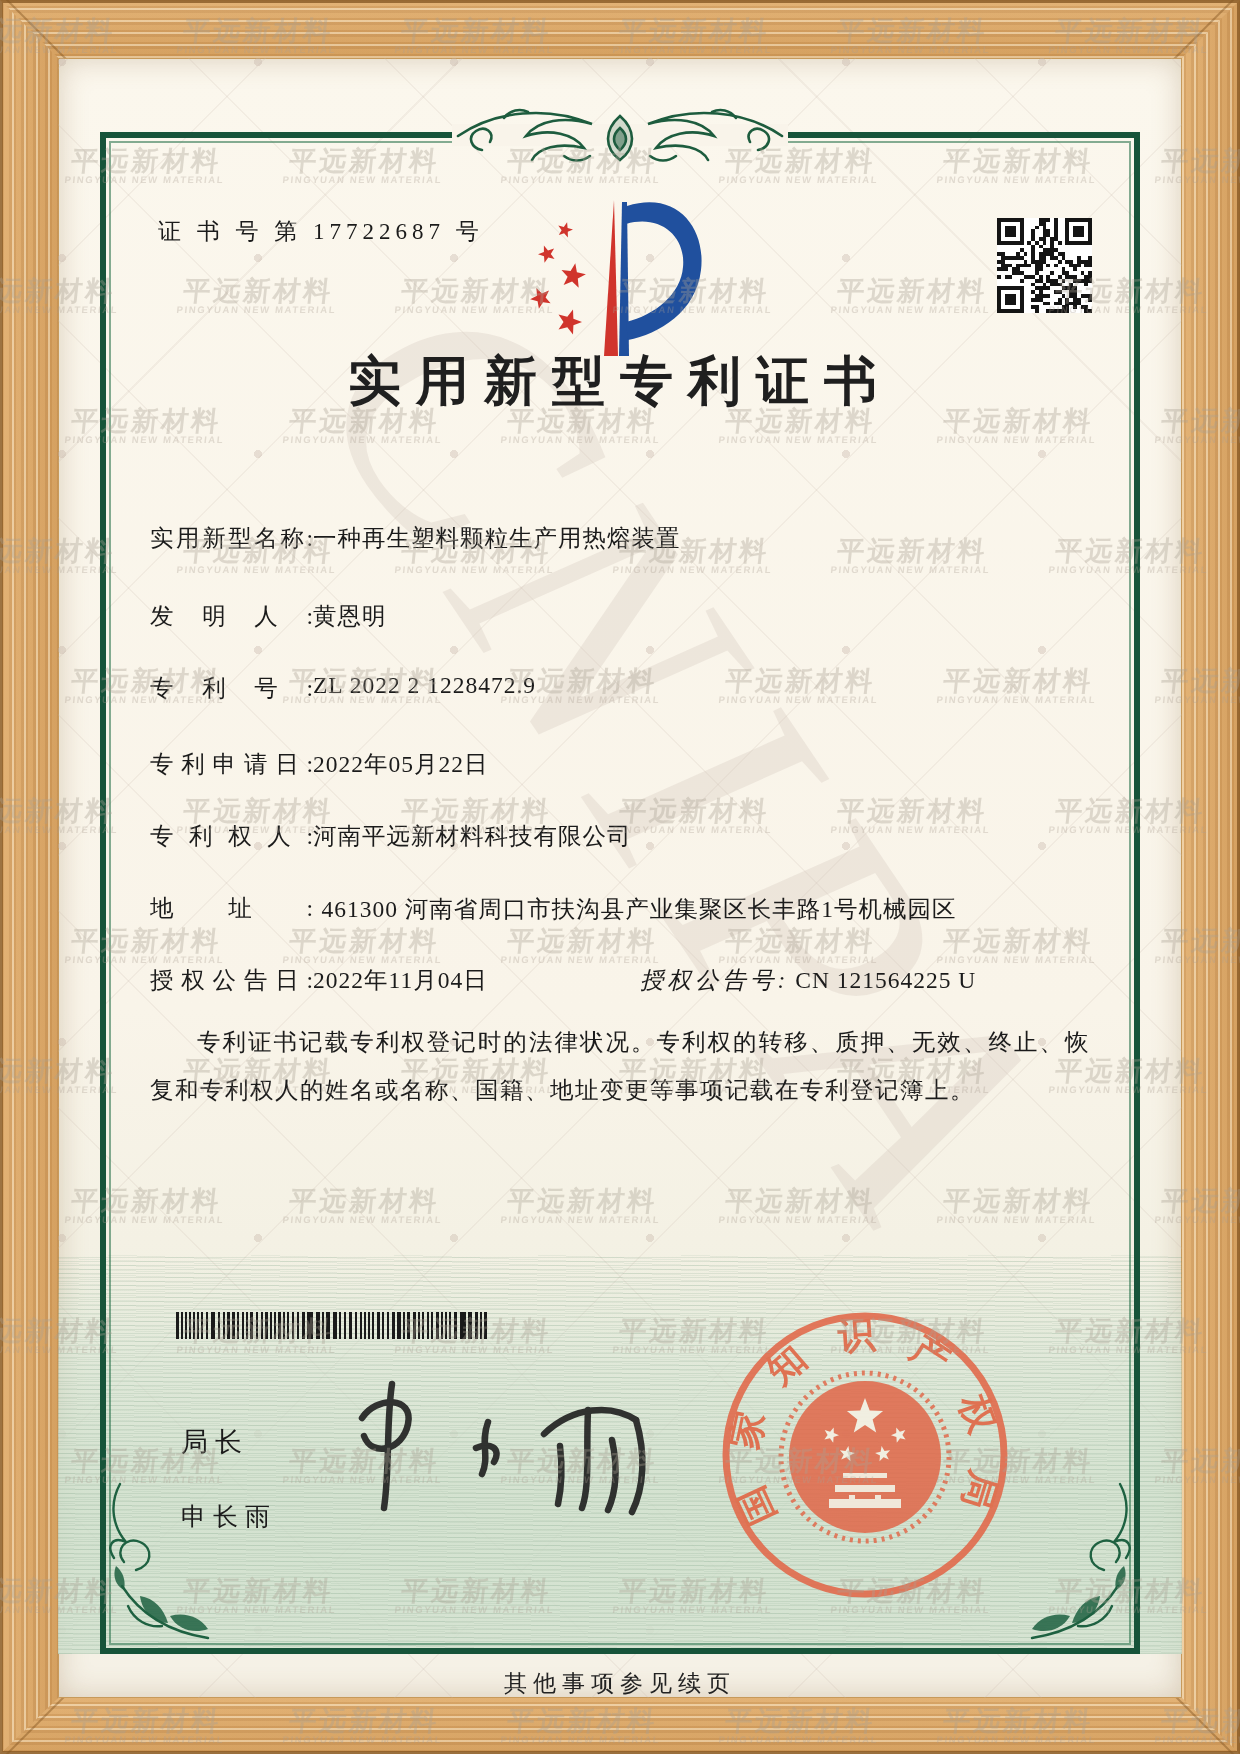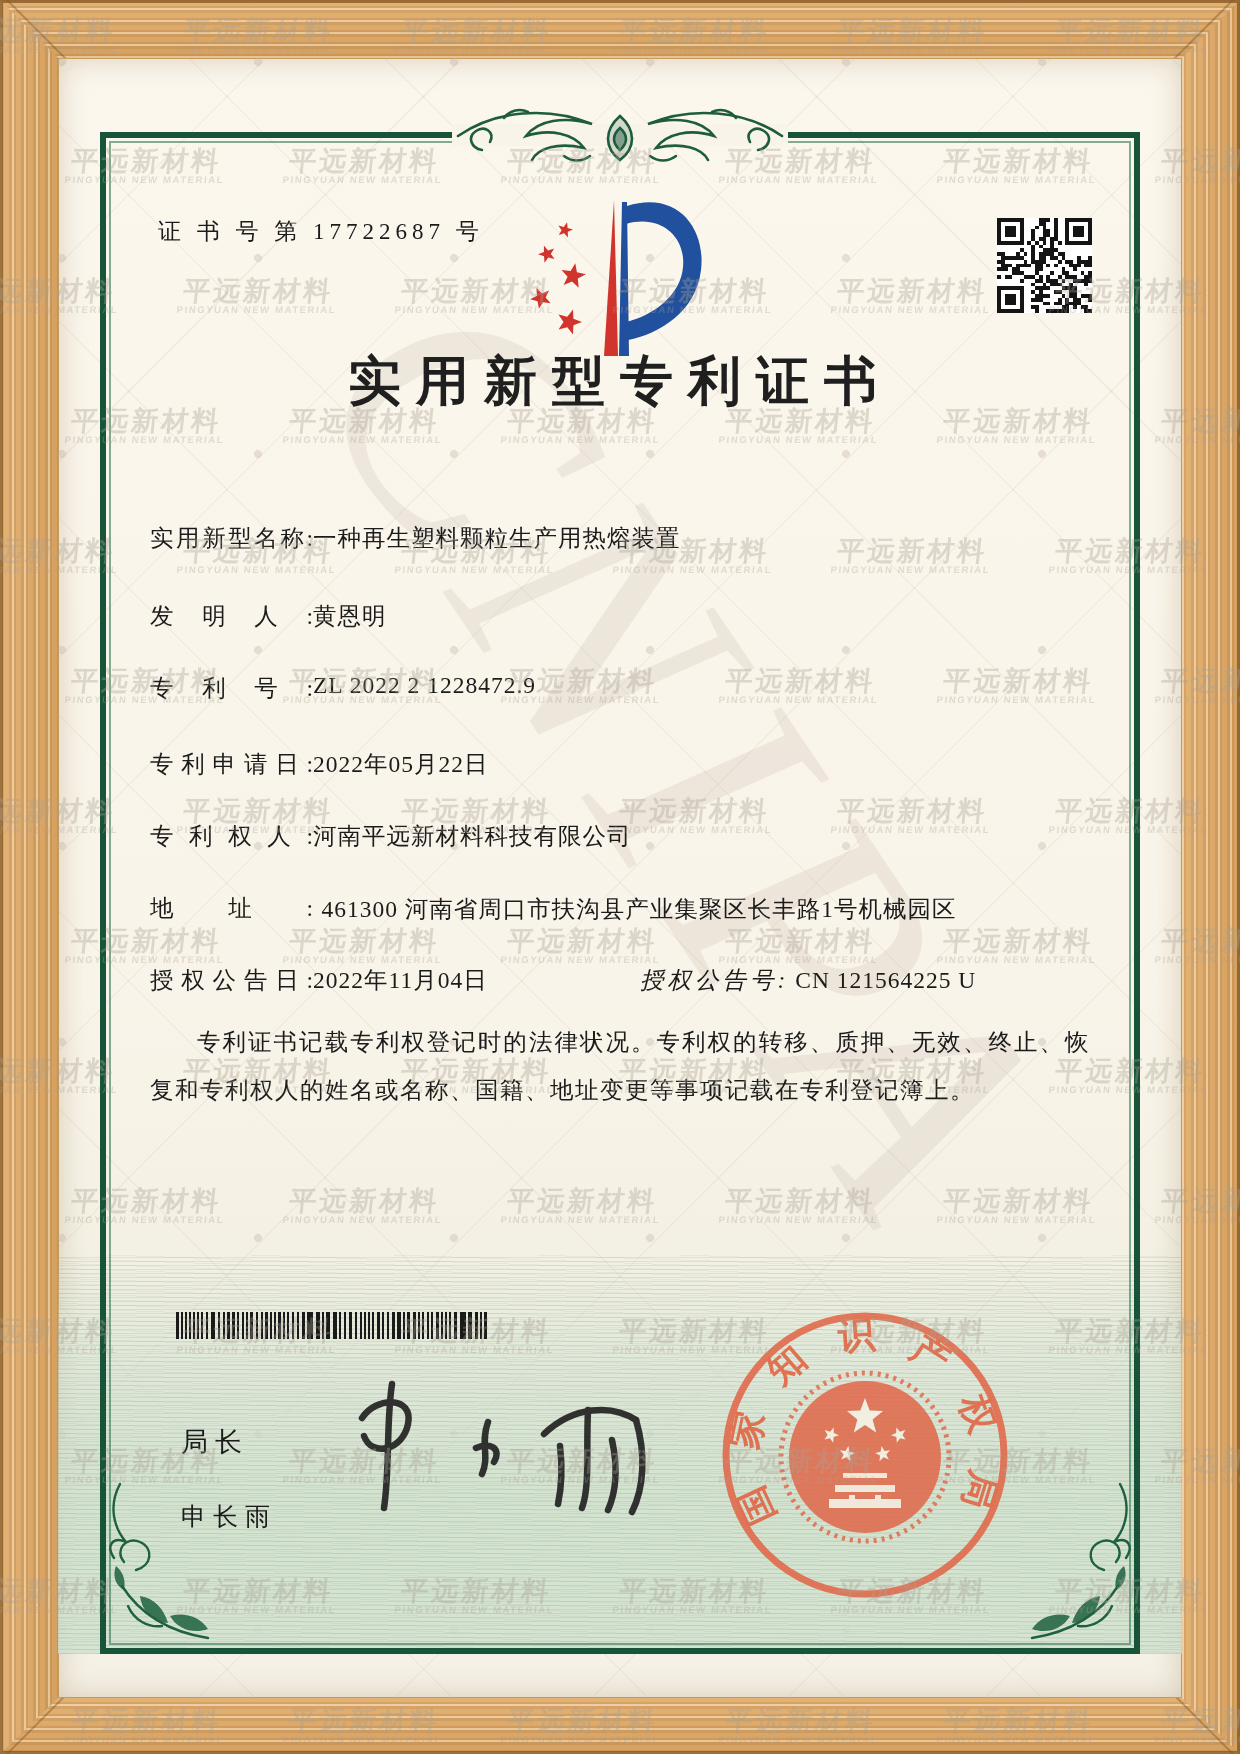--- a/index.html
+++ b/index.html
@@ -527,20 +527,21 @@
         <text x="34.5" y="123.9" text-anchor="middle" dominant-baseline="middle" transform="rotate(-78.0 34.5 123.9)">家</text>
         <text x="71.9" y="60.5" text-anchor="middle" dominant-baseline="middle" transform="rotate(-41.0 71.9 60.5)">知</text>
         <text x="139.9" y="32.3" text-anchor="middle" dominant-baseline="middle" transform="rotate(-4.0 139.9 32.3)">识</text>
         <text x="211.2" y="50.7" text-anchor="middle" dominant-baseline="middle" transform="rotate(33.0 211.2 50.7)">产</text>
         <text x="257.0" y="108.3" text-anchor="middle" dominant-baseline="middle" transform="rotate(70.0 257.0 108.3)">权</text>
         <text x="258.9" y="181.9" text-anchor="middle" dominant-baseline="middle" transform="rotate(107.0 258.9 181.9)">局</text>
       </g>
   </svg>
 
 
+  <div class="abs note">其他事项参见续页</div>
 </div>
 
 <div class="wm-layer" id="wm-layer">
     <div class="wm" style="left: -40px; top: 18px;">
       <div class="wm-cn">平远新材料</div>
       <div class="wm-en">PINGYUAN NEW MATERIAL</div>
     </div>
     <div class="wm" style="left: 178px; top: 18px;">
       <div class="wm-cn">平远新材料</div>
       <div class="wm-en">PINGYUAN NEW MATERIAL</div>

